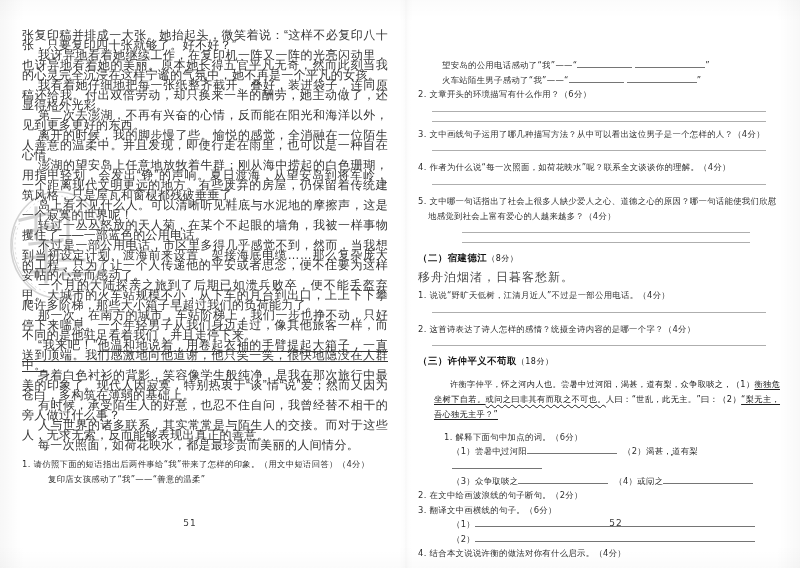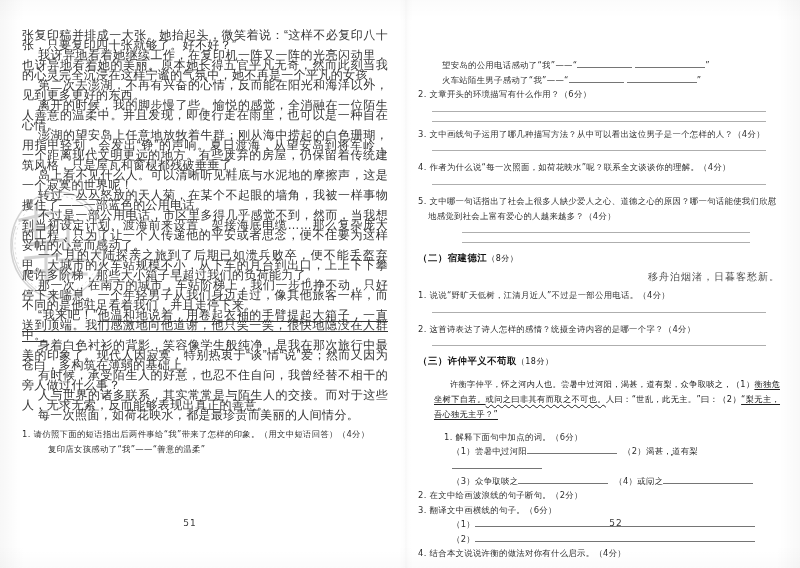--- a/index.html
+++ b/index.html
@@ -89,22 +89,22 @@
   .sec-head {
     font-size: 9.4px;
     font-weight: bold;
     letter-spacing: .5px;
     margin: 9px 0 5px 0;
     color: #141414;
   }
   .sec-head .score { font-weight: normal; font-size: 8px; }
 
   .poem-line {
-    text-align: right;
-    font-size: 10px;
+    text-align: left;
+    font-size: 12px;
     line-height: 14px;
     letter-spacing: 1px;
     color: #303030;
     opacity: .88;
   }
 
   .classical {
     font-size: 8.2px;
     line-height: 15px;
     letter-spacing: .3px;
@@ -164,20 +164,21 @@
 </style>
 </head>
 <body>
 
 <div id="scan-sheet">
 
   <div class="page" id="page-left">
 
     <p class="para noindent">张复印稿并排成一大张。她抬起头，微笑着说：“这样不必复印八十张，只要复印四十张就够了。好不好？”</p>
     <p class="para">我讶异地看着她继续工作，在复印机一阵又一阵的光亮闪动里，也讶异地看着她的美丽。原本她长得五官平凡无奇，然而此刻当我的心灵完全沉浸在这样宁谧的气氛中，她不再是一个平凡的女孩。</p>
+    <p class="para">我看着她仔细地把每一张纸整齐截开、叠好，装进袋子，连同原稿还给我。付出双倍劳动，却只换来一半的酬劳，她主动做了，还显得格外光彩。</p>
     <p class="para">第二次去澎湖，不再有兴奋的心情，反而能在阳光和海洋以外，见到更多更好的东西。</p>
     <p class="para">离开的时候，我的脚步慢了些。愉悦的感觉，全消融在一位陌生人善意的温柔中。并且发现，即使行走在雨里，也可以是一种自在心情。</p>
     <p class="para">澎湖的望安岛上任意地放牧着牛群；刚从海中捞起的白色珊瑚，用指甲轻划，会发出“铮”的声响。夏日渡海，从望安岛到将军岭，一个距离现代文明更远的地方。有些废弃的房屋，仍保留着传统建筑风格，只是屋瓦和窗棂都残破垂垂了。</p>
     <p class="para">岛上看不见什么人。可以清晰听见鞋底与水泥地的摩擦声，这是一个寂寞的世界呢！</p>
     <p class="para">转过一丛丛怒放的天人菊，在某个不起眼的墙角，我被一样事物攫住了——一部蓝色的公用电话。</p>
     <p class="para">不过是一部公用电话，市区里多得几乎感觉不到，然而，当我想到当初设定计划、渡海前来设置、架接海底电缆……那么复杂庞大的工程，只为了让一个人传递他的平安或者思念，便不住要为这样妥帖的心意而感动了。</p>
     <p class="para">一个月的大陆探亲之旅到了后期已如溃兵败卒，便不能丢盔弃甲。大城市的火车站规模不小，从下车的月台到出口，上上下下攀爬许多阶梯，那些大小箱子早超过我们的负荷能力了。</p>
     <p class="para">那一次，在南方的城市，车站阶梯上，我们一步也挣不动，只好停下来喘息。一个年轻男子从我们身边走过，像其他旅客一样，而不同的是他驻足看着我们，并且走停下来。</p>
 
     <p class="para"><span>“我来吧！”</span><span class="ul">他温和地说着，用卷起衣袖的手臂提起大箱子，一直送到顶端。我们感激地向他道谢，他只笑一笑，很快地隐没在人群中。</span></p>

